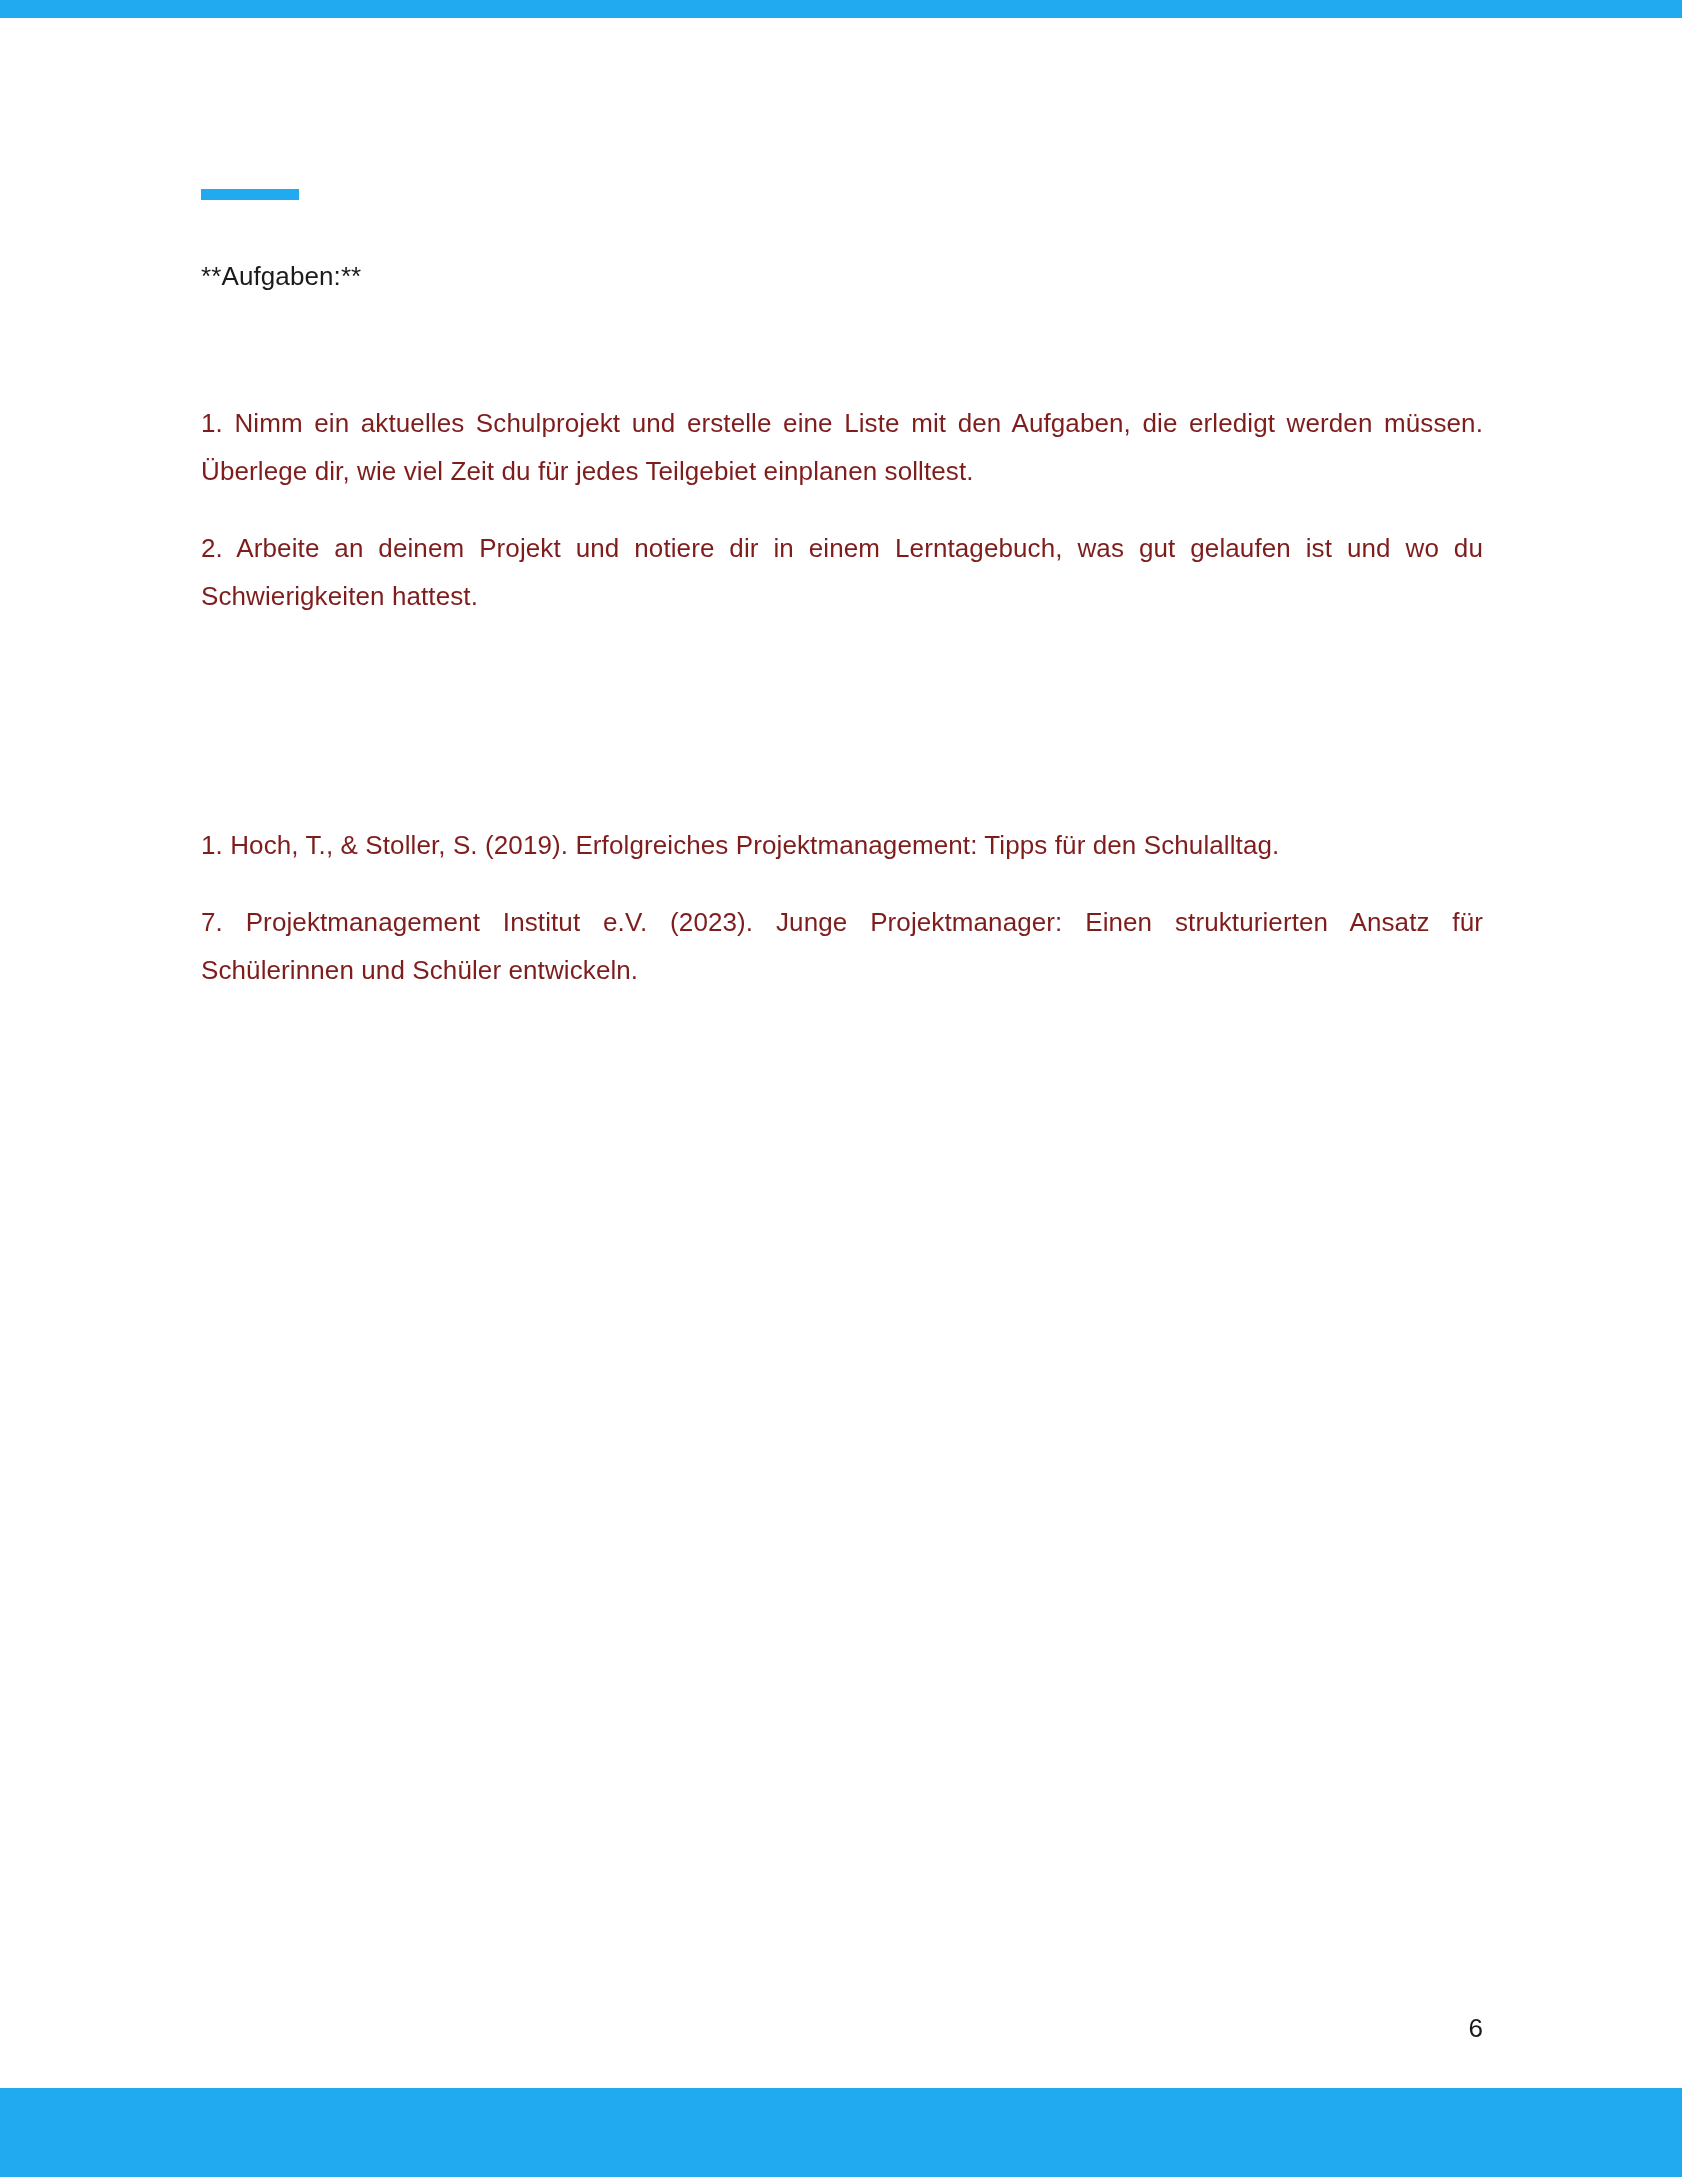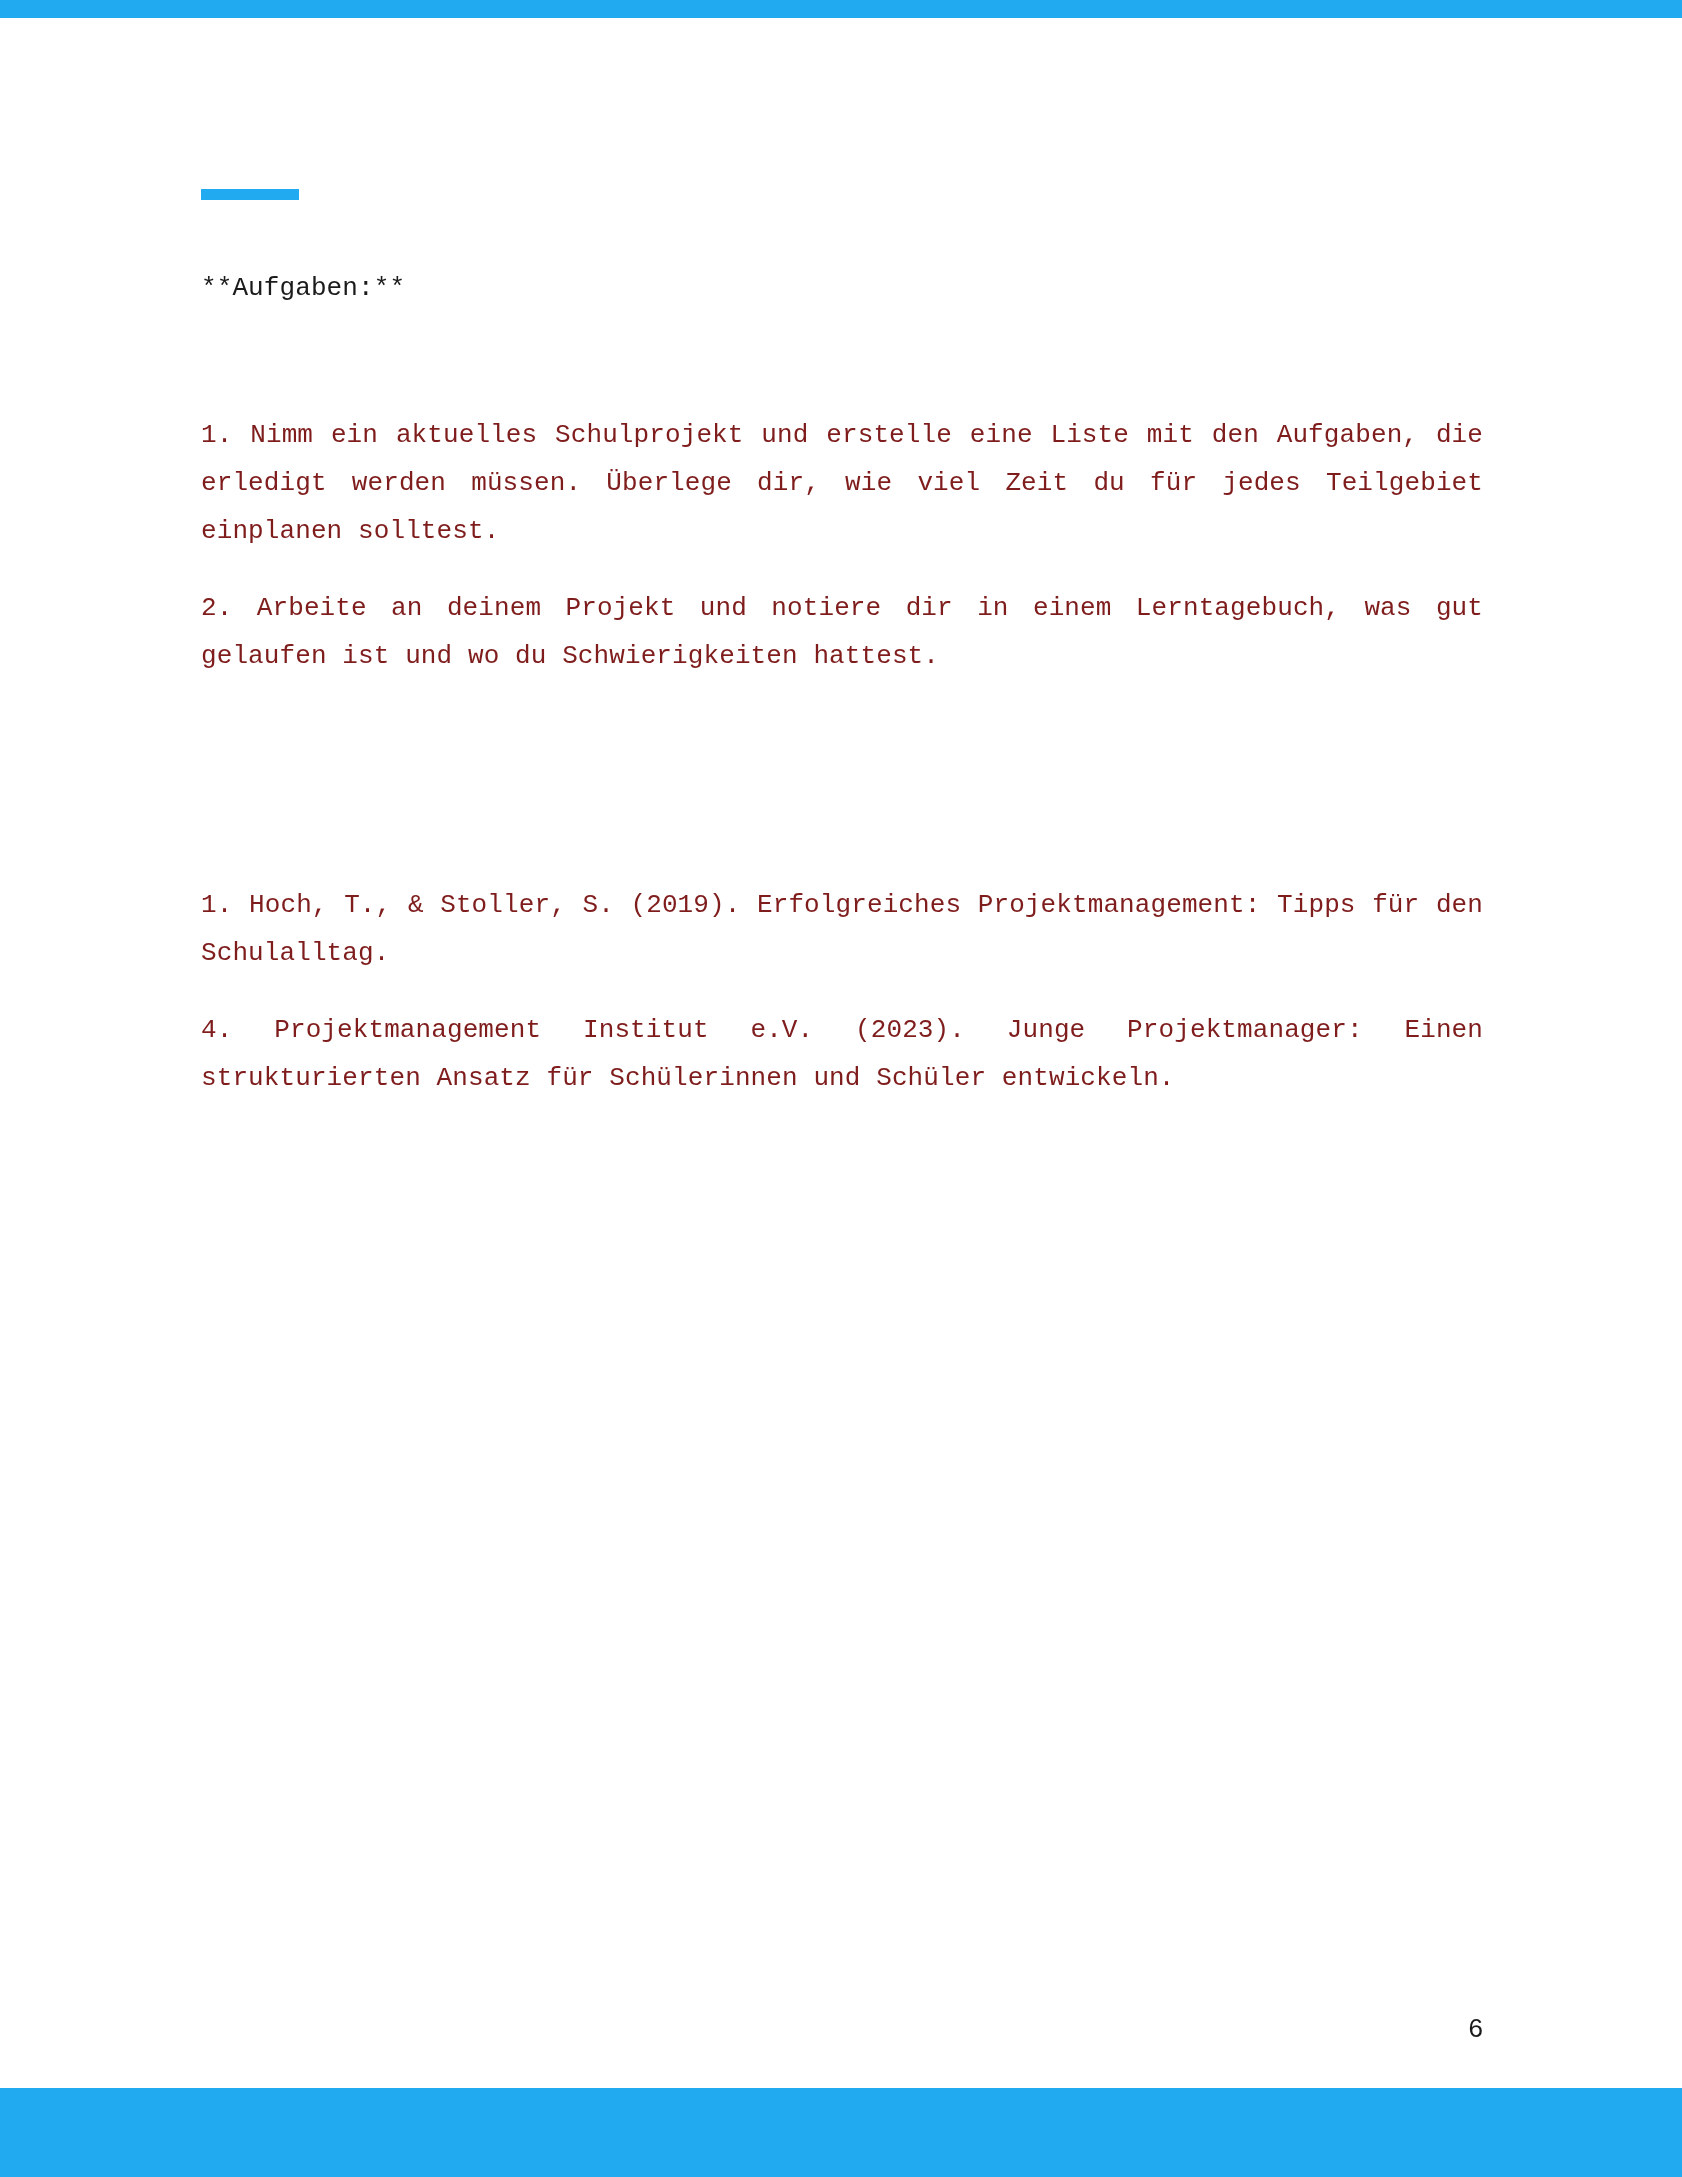--- a/index.html
+++ b/index.html
@@ -45,23 +45,22 @@
     top: 189px;
     width: 98px;
     height: 11.2px;
     background: #22aaf0;
   }
 
   
   .content {
     position: absolute;
     left: 201px;
-    top: 264px;
+    top: 252px;
     width: 1282px;
-    font-family: Liberation Mono, monospace;
   }
 
   .section-heading {
     font-size: 26px;
     line-height: 48px;
     font-weight: 400;
     color: #1b1b1b;
     margin: 0;
     text-align: left;
     letter-spacing: 0.1px;
@@ -127,21 +126,21 @@
       <p class="list-item">2. Arbeite an deinem Projekt und notiere dir in einem Lerntagebuch, was gut gelaufen ist und wo du Schwierigkeiten hattest.</p>
     </div>
 
     <div class="gap-after-tasks"></div>
 
 
     <div class="gap-after-heading-2"></div>
 
     <div class="list-block">
       <p class="list-item">1. Hoch, T., &amp; Stoller, S. (2019). Erfolgreiches Projektmanagement: Tipps für den Schulalltag.</p>
-      <p class="list-item">4. Projektmanagement Institut e.V. (2023). Junge Projektmanager: Einen strukturierten Ansatz für Schülerinnen und Schüler entwickeln.</p>
+      <p class="list-item">7. Projektmanagement Institut e.V. (2023). Junge Projektmanager: Einen strukturierten Ansatz für Schülerinnen und Schüler entwickeln.</p>
     </div>
 
   </div>
 
   <div class="page-number">6</div>
 
   <div class="bar-bottom"></div>
 
 </div>
 

